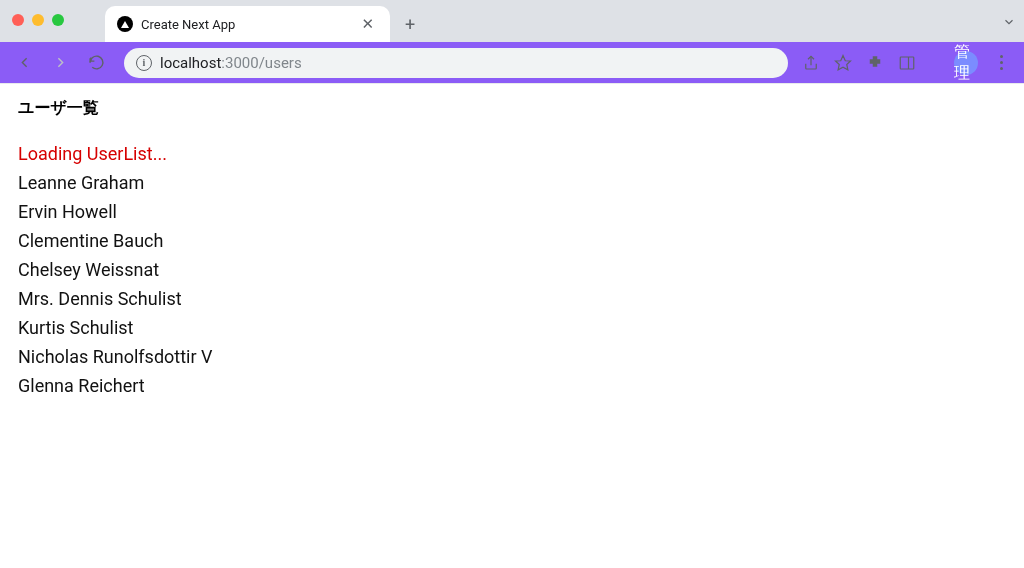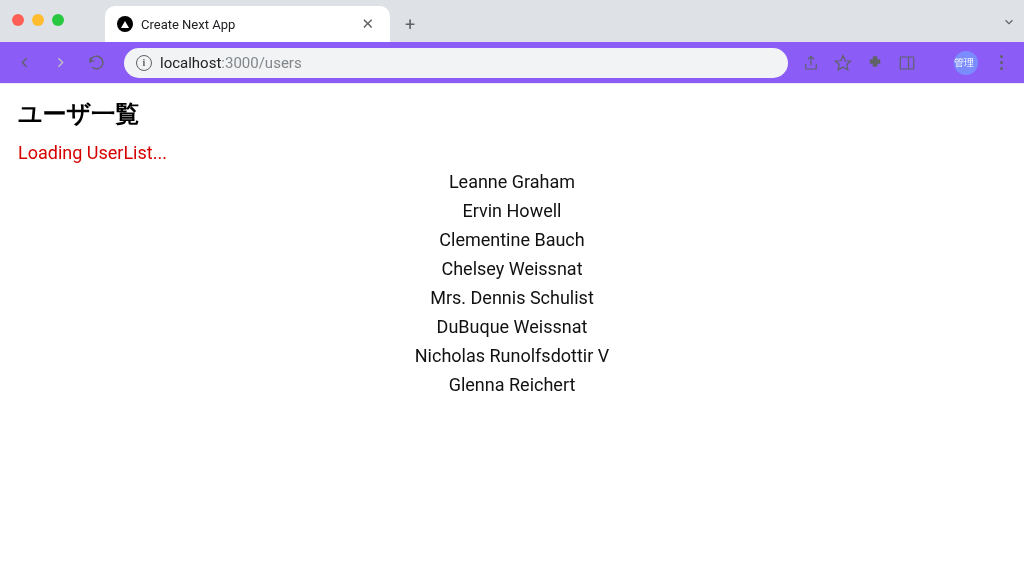--- a/index.html
+++ b/index.html
@@ -22,27 +22,27 @@
     .nav-btn.disabled { color:#bdc1c6; }
     .nav-btn svg { width:17px; height:17px; stroke:currentColor; stroke-width:2; fill:none; }
     .omnibox { flex:1; height:30px; background:#f1f3f4; border-radius:15px; display:flex; align-items:center; padding:0 12px; gap:8px; margin:0 6px; }
     .omnibox .info-icon { width:16px; height:16px; border:1.3px solid #5f6368; border-radius:50%; display:flex; align-items:center; justify-content:center; }
     .omnibox .info-icon:after { content:"i"; font-size:10px; font-weight:600; color:#5f6368; font-family:Georgia,serif; }
     .omnibox .url { font-size:15px; color:#202124; }
     .omnibox .url .dim { color:#80868b; }
     .right-icons { display:flex; align-items:center; gap:14px; padding-right:4px; }
     .ico { width:18px; height:18px; color:#5f6368; display:flex; align-items:center; justify-content:center; cursor:pointer; }
     .ico svg { width:18px; height:18px; stroke:currentColor; stroke-width:1.6; fill:none; }
-    .avatar { width:24px; height:24px; border-radius:50%; background:#7b8cff; color:#fff; font-size:10px; display:flex; align-items:center; cursor:pointer;margin-left:24px; }
+    .avatar { width:24px; height:24px; border-radius:50%; background:#7b8cff; color:#fff; font-size:16px; display:flex; align-items:center; cursor:pointer;margin-left:24px; }
     .dots { display:flex; flex-direction:column; gap:3px; align-items:center; justify-content:center; width:18px; cursor:pointer; }
     .dots span { width:3px; height:3px; background:#5f6368; border-radius:50%; }
     .content { padding:14px 18px; }
-    .content h1 { font-size:24px; font-weight:700; margin-bottom:12px; }
+    .content h1 { font-size:16px; font-weight:700; margin-bottom:24px; }
     .loading { font-size:18px; color:#d60000; margin-bottom:4px; }
-    .userlist { list-style:none;text-align:center; }
+    .userlist { list-style:none; }
     .userlist li { font-size:18px; color:#111; padding:4px 0; }
   </style>
 </head>
 <body>
 
 <div class="chrome-top">
   <div class="traffic-lights">
     <div class="tl tl-red"></div>
     <div class="tl tl-yellow"></div>
     <div class="tl tl-green"></div>
@@ -121,17 +121,17 @@
 
 <div class="content">
   <h1>ユーザ一覧</h1>
   <div class="loading">Loading UserList...</div>
   <ul class="userlist">
       <li>Leanne Graham</li>
       <li>Ervin Howell</li>
       <li>Clementine Bauch</li>
       <li>Chelsey Weissnat</li>
       <li>Mrs. Dennis Schulist</li>
-      <li>DuBuque Weissnat</li>
+      <li>Kurtis Schulist</li>
       <li>Nicholas Runolfsdottir V</li>
       <li>Glenna Reichert</li>
     </ul>
 </div>
 
 </body></html>

